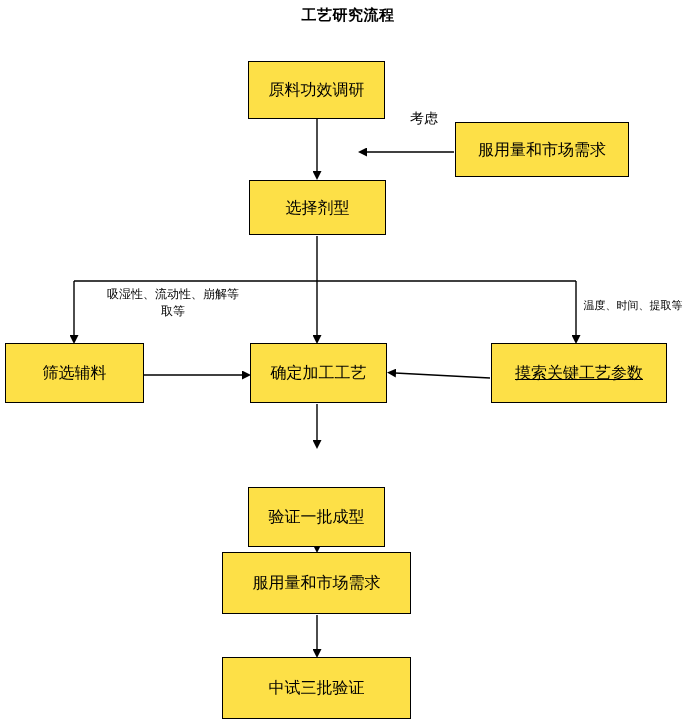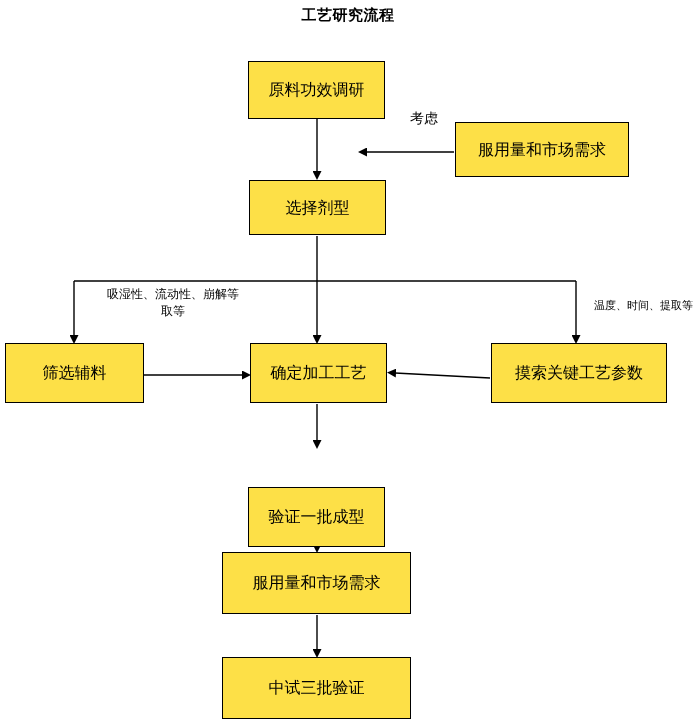--- a/index.html
+++ b/index.html
@@ -135,37 +135,37 @@
     </div>
 
     <div class="node" style="left:5px; top:343px; width:139px; height:60px;">
       <span>筛选辅料</span>
     </div>
 
     <div class="node" style="left:250px; top:343px; width:137px; height:60px;">
       <span>确定加工工艺</span>
     </div>
 
-    <div class="node" style="left:491px; top:343px; width:176px; height:60px;">
+    <div class="node" style="left:491px; top:343px; width:176px; height:60px;text-decoration:underline;">
       <span>摸索关键工艺参数</span>
     </div>
 
     <div class="node" style="left:248px; top:448px; width:137px; height:60px;margin-top:39px;">
       <span>验证一批成型</span>
     </div>
 
     <div class="node" style="left:222px; top:552px; width:189px; height:62px;">
       <span>服用量和市场需求</span>
     </div>
 
     <div class="node" style="left:222px; top:657px; width:189px; height:62px;">
       <span>中试三批验证</span>
     </div>
 
     <div class="edge-label lbl-consider" style="left:394px; top:108px; width:60px;">考虑</div>
 
     <div class="edge-label" style="left:78px; top:286px; width:190px;">吸湿性、流动性、崩解等
 取等</div>
 
-    <div class="edge-label small" style="left:573px; top:298px; width:120px; text-align:right;">温度、时间、提取等</div>
+    <div class="edge-label small" style="left:573px; top:298px; width:120px; text-align:center;">温度、时间、提取等</div>
 
   </div>
 </div>
 
 </body></html>

